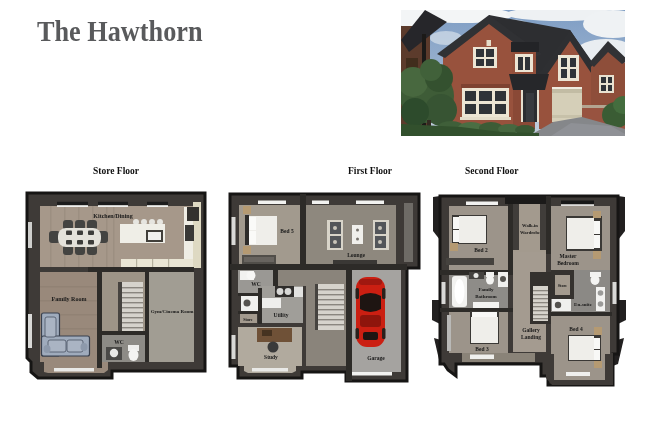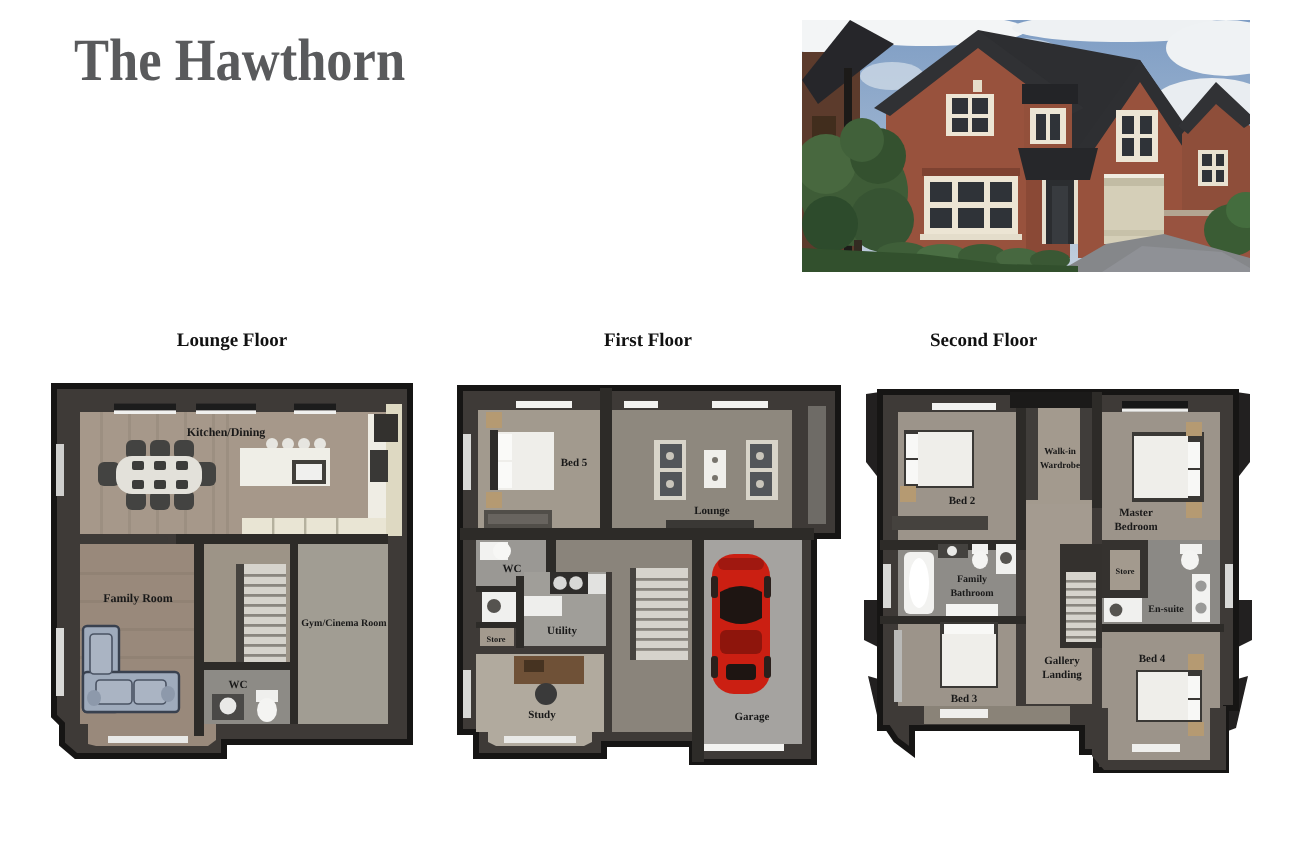--- a/index.html
+++ b/index.html
@@ -139,23 +139,23 @@
     <ellipse cx="108" cy="119" rx="11" ry="5" fill="#476840"></ellipse>
     <ellipse cx="124" cy="120" rx="10" ry="5" fill="#3a5834"></ellipse>
   </g>
 
   <polygon points="128,126 152,112 181,107 224,119 224,126" fill="#85878a"></polygon>
   <polygon points="150,126 170,113 210,116 224,124 224,126" fill="#8f9196"></polygon>
 
   <polygon points="0,126 0,114 60,117 100,122 138,123 138,126" fill="#32502d"></polygon>
 </svg>
 
-<div class="abs floorlabel" style="left:60px;top:166px;width:112px;text-align:center;">Lounge Floor</div>
-
-<div class="abs floorlabel" style="left:268px;top:166px;width:112px;text-align:center;">First Floor</div>
+<div class="abs floorlabel" style="left:60px;top:166px;width:112px;text-align:center;">Store Floor</div>
+
+<div class="abs floorlabel" style="left:280px;top:166px;width:112px;text-align:right;">First Floor</div>
 
 <div class="abs floorlabel" style="left:465px;top:166px;width:112px;text-align:left;">Second Floor</div>
 
 <svg class="abs" style="left:24px;top:190px;" width="188" height="194" viewBox="24 190 188 194">
 
   <path d="M27,193 H205 V371 H112 V378 H38 L31,372 V362 L27,358 Z" fill="#3e3a37" stroke="#161514" stroke-width="3"></path>
 
   <rect x="40" y="206" width="154" height="61" fill="#a6988a"></rect>
   <g opacity="0.12">
     <rect x="50" y="206" width="1.5" height="61" fill="#5c5248"></rect>

